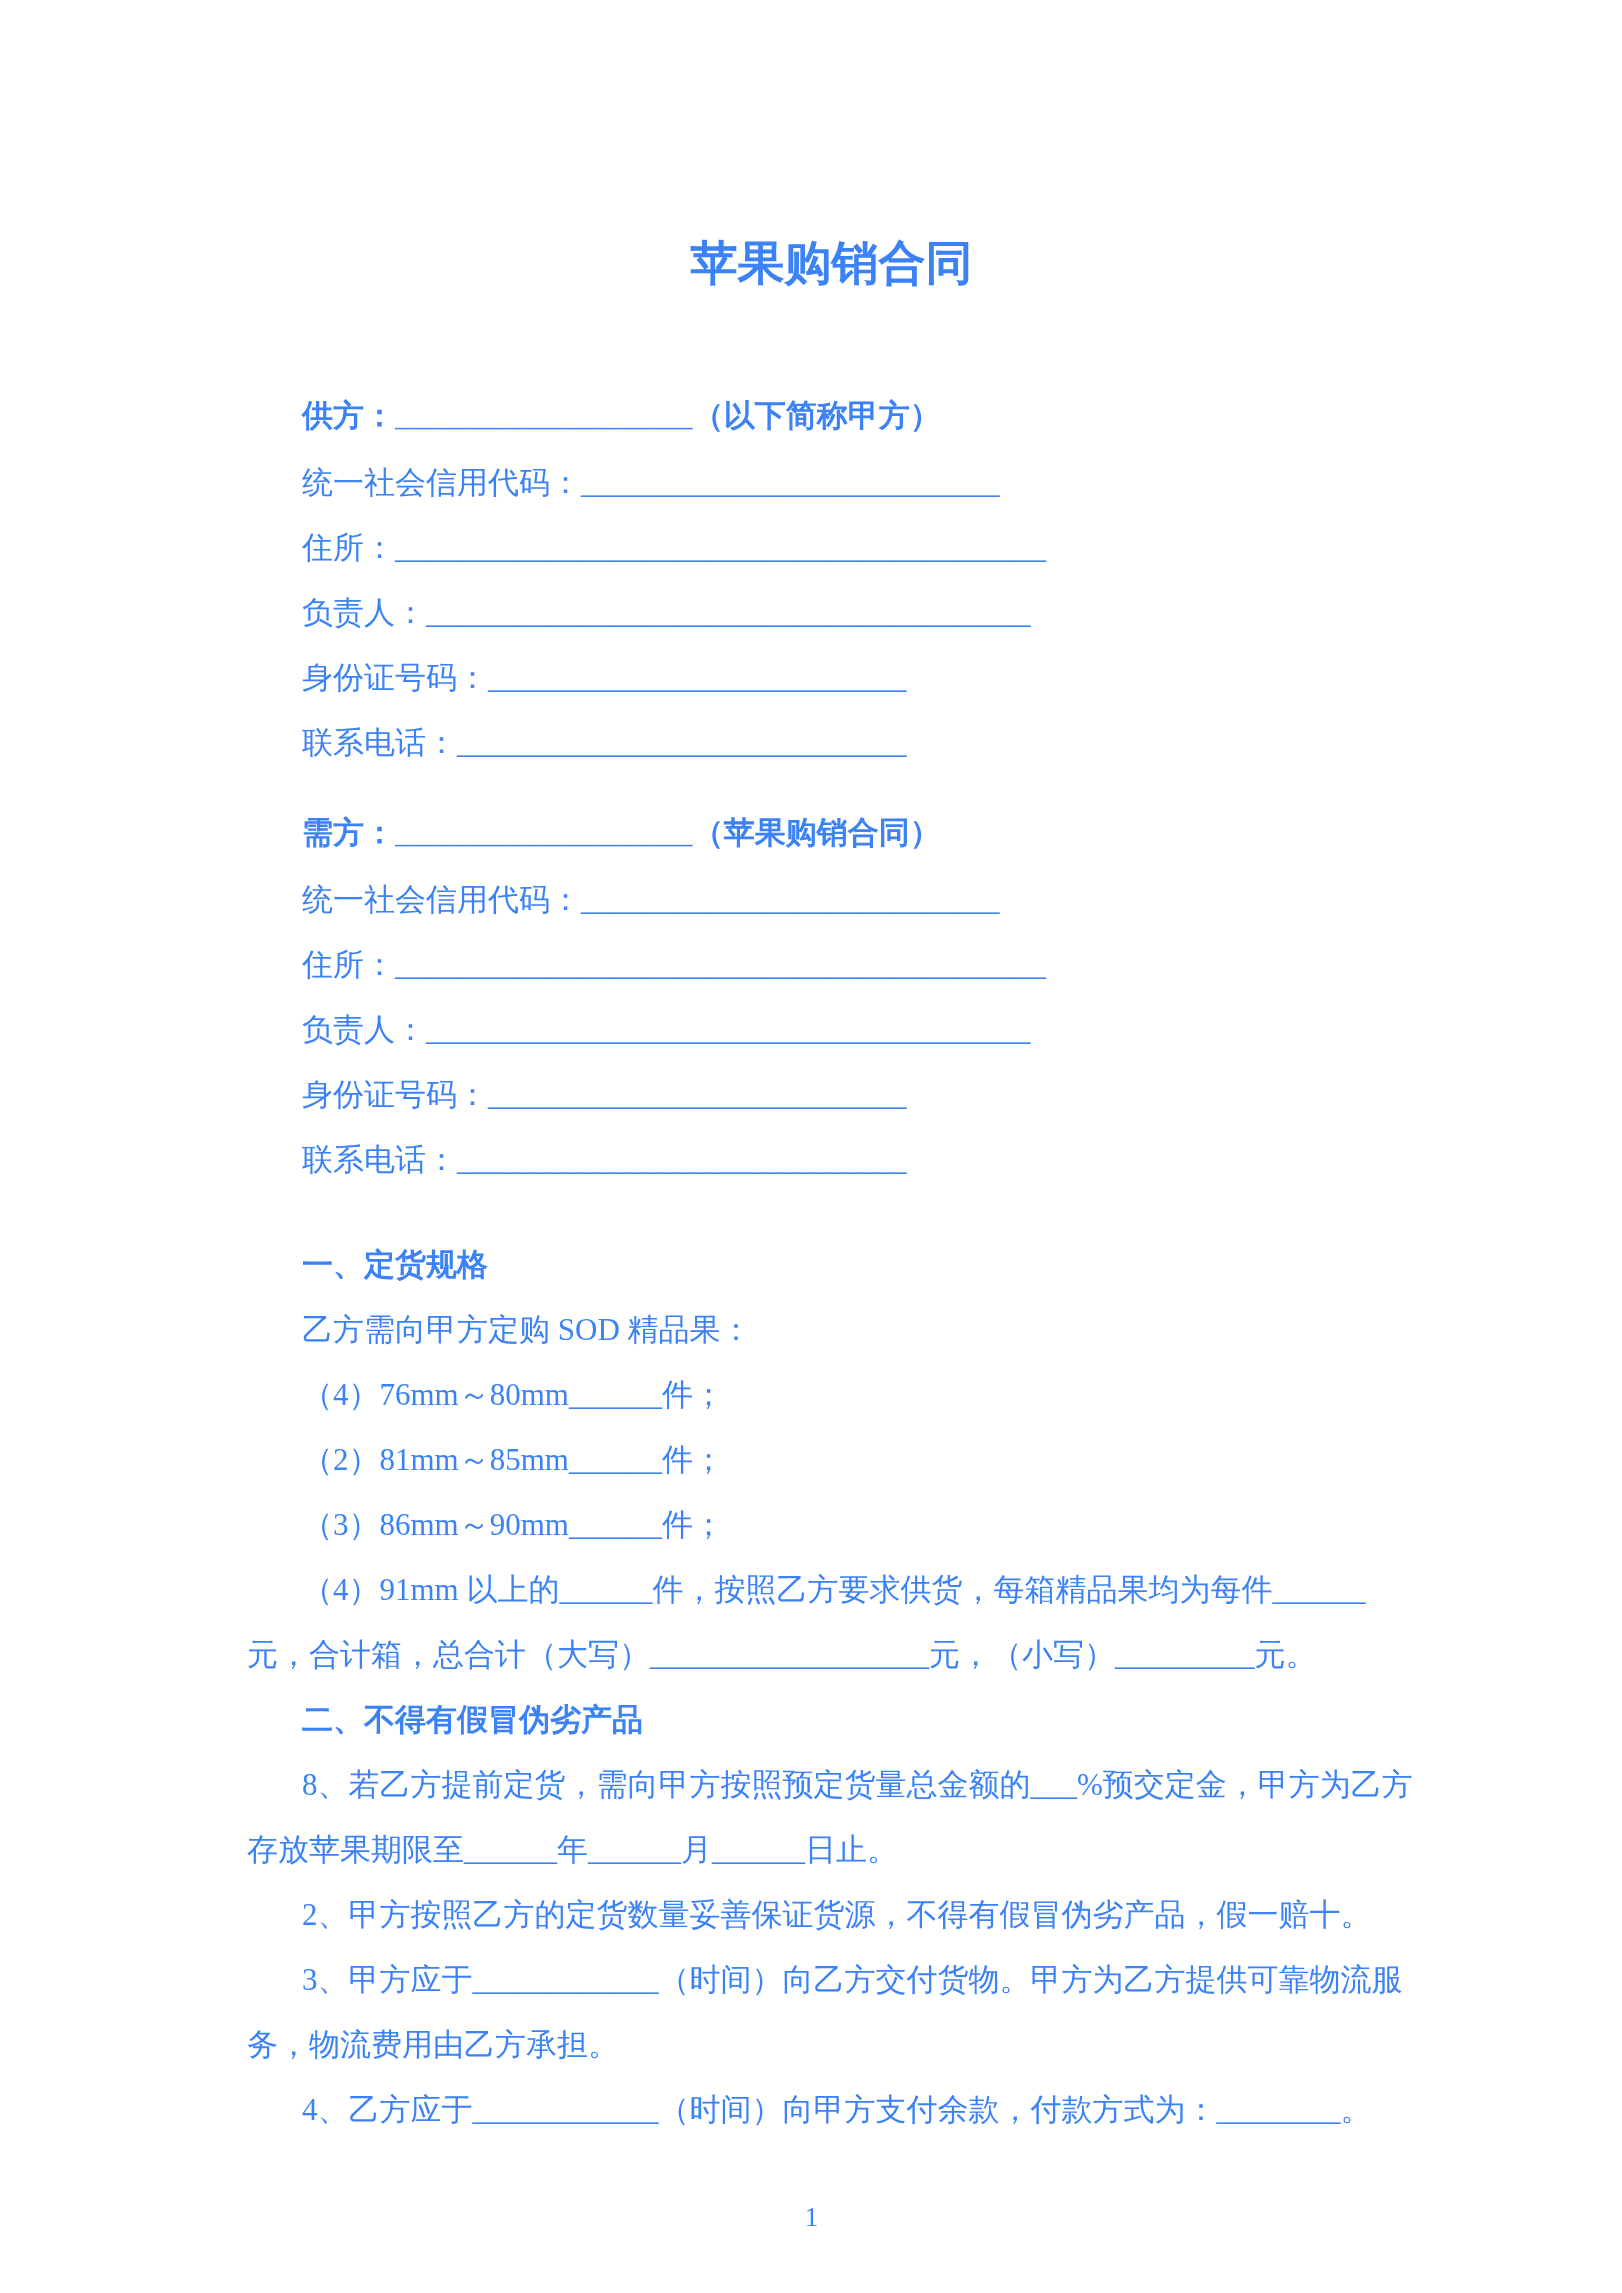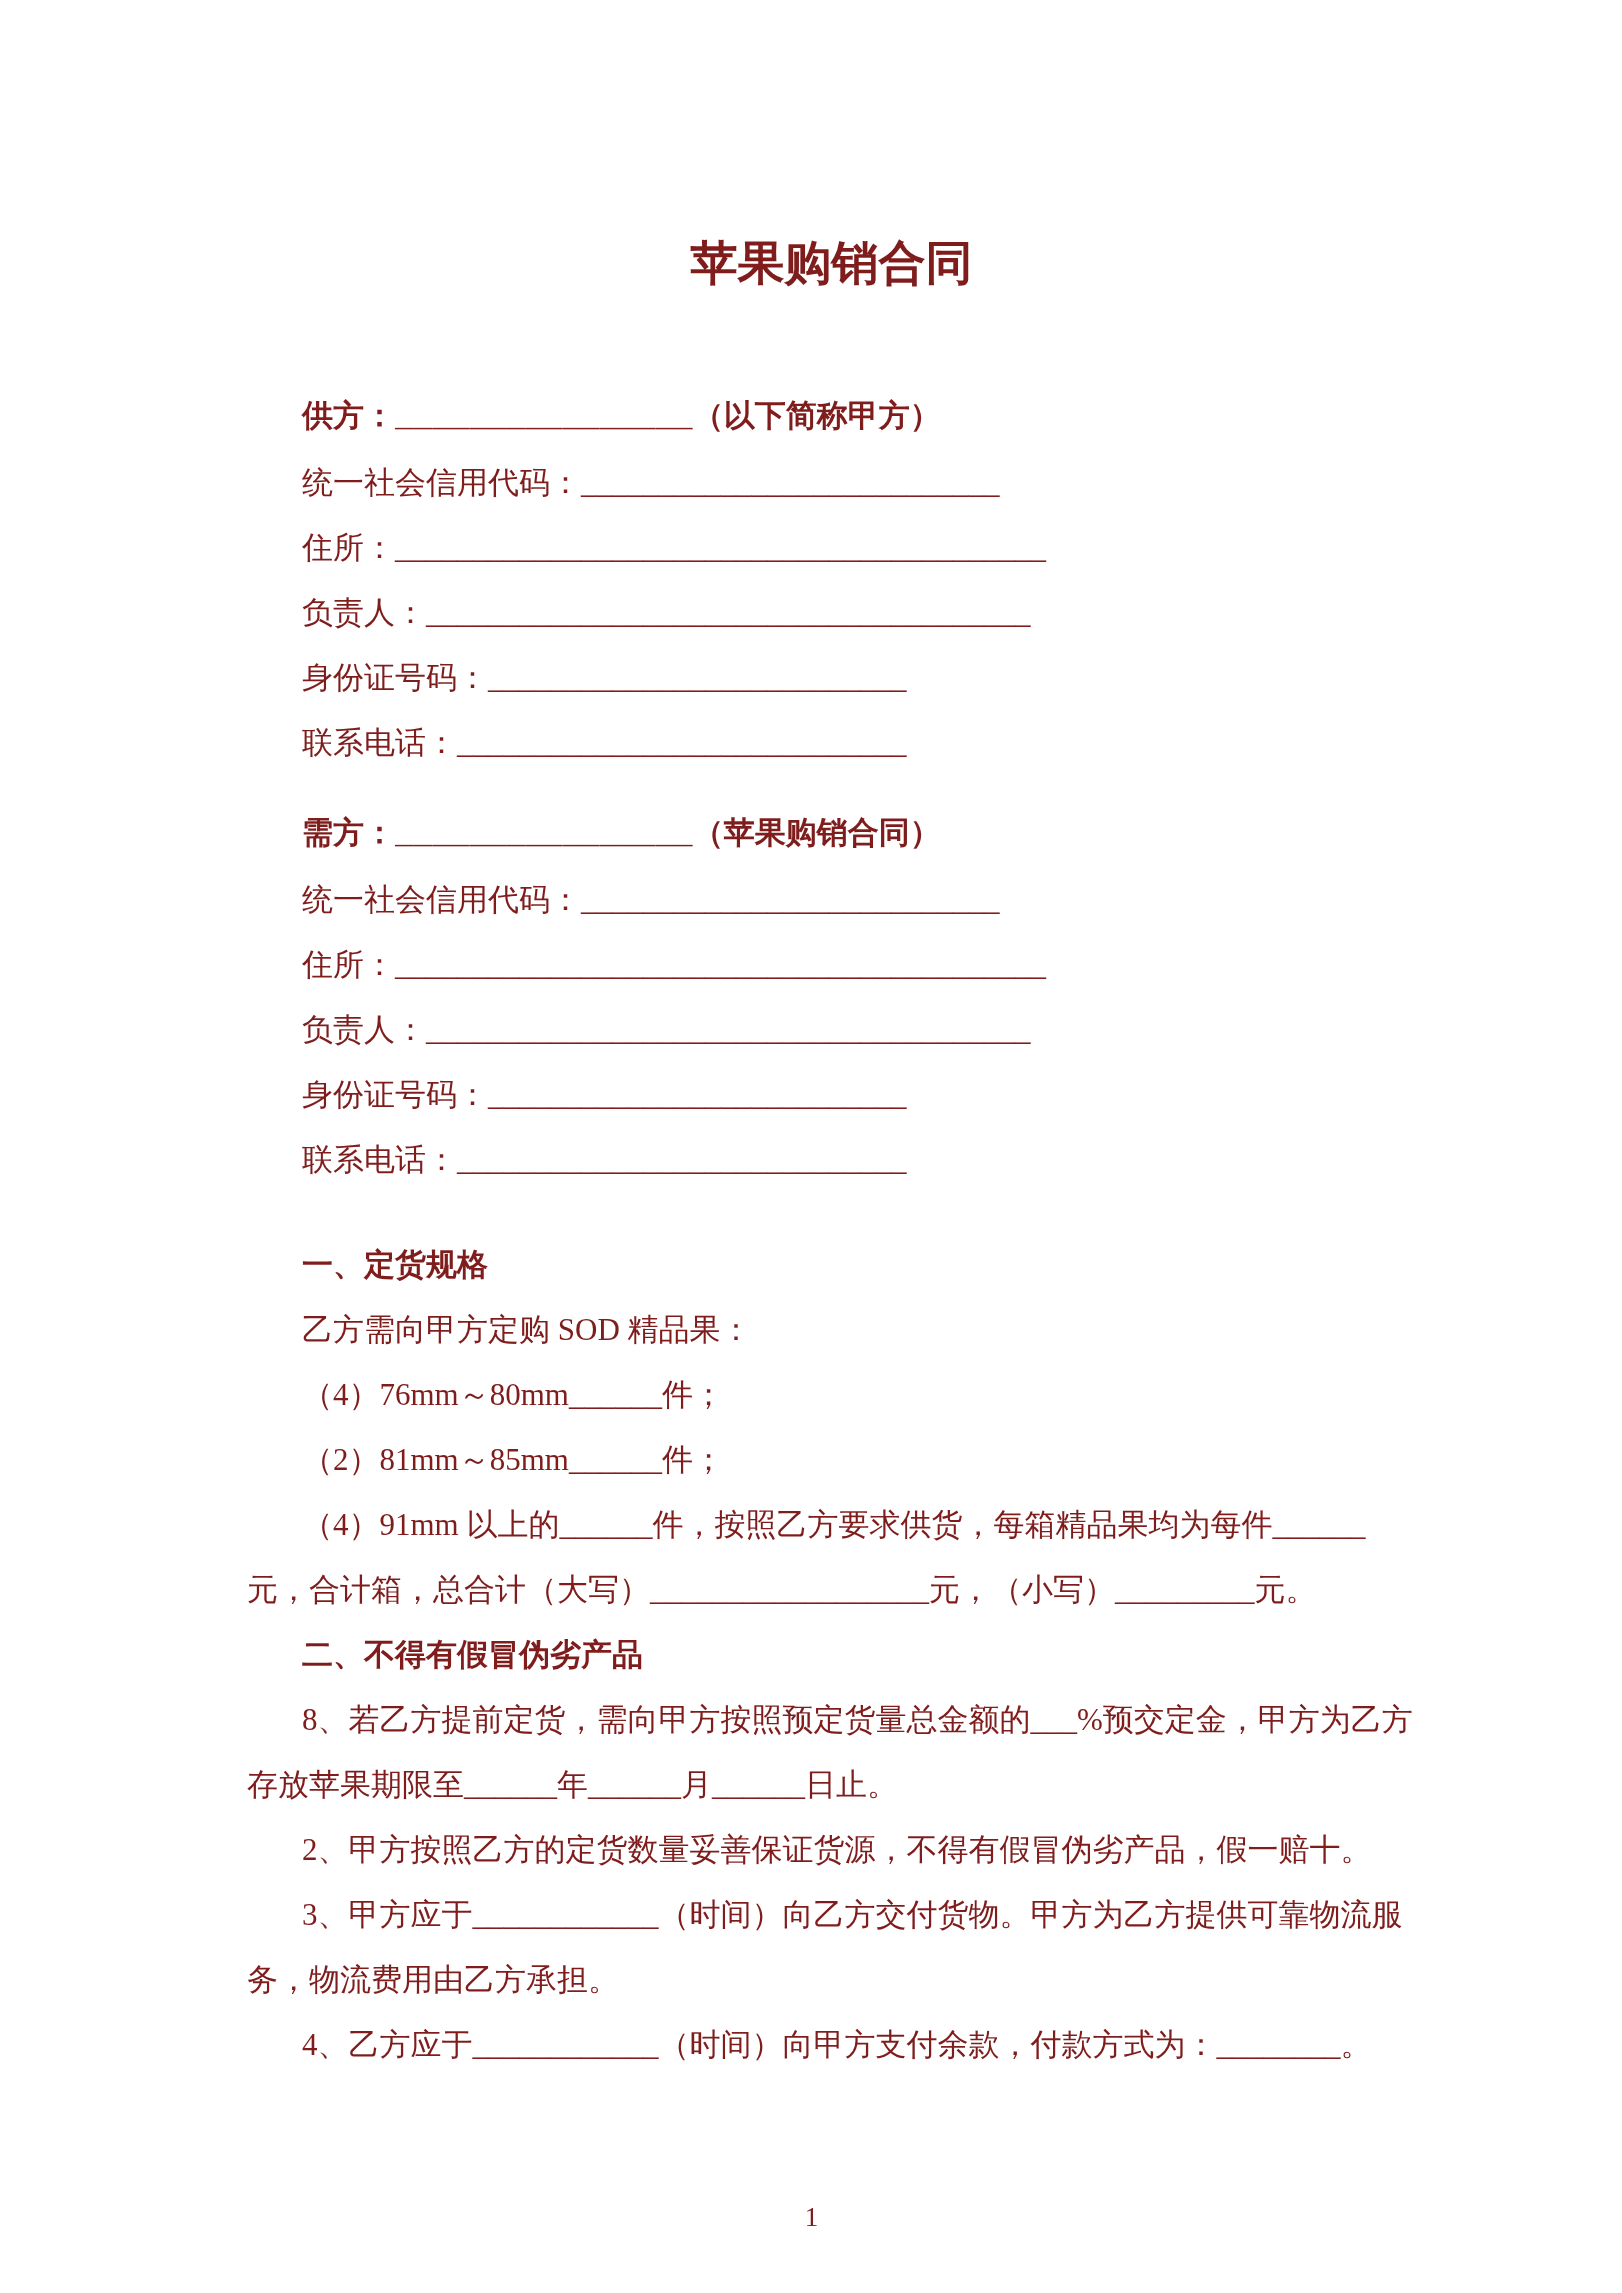--- a/index.html
+++ b/index.html
@@ -6,21 +6,21 @@
     margin: 0;
     padding: 0;
     background: #ffffff;
   }
   .page {
     position: relative;
     width: 1623px;
     height: 2294px;
     margin: 0 auto;
     background: #ffffff;
-    color: #7f1d1d;
+    color: #3b82f6;
     font-family: "Liberation Serif", "DejaVu Serif", serif;
     font-size: 31px;
     line-height: 65px;
     box-sizing: border-box;
     padding: 229px 207px 0 247px;
     overflow: hidden;
   }
   .title {
     font-size: 47px;
     font-weight: bold;
@@ -81,20 +81,21 @@
     <p>负责人：_______________________________________</p>
     <p>身份证号码：___________________________</p>
     <p>联系电话：_____________________________</p>
   </section>
 
   <section class="section">
     <p class="section-heading">一、定货规格</p>
     <p>乙方需向甲方定购 SOD 精品果：</p>
     <p>（4）76mm～80mm______件；</p>
     <p>（2）81mm～85mm______件；</p>
+    <p>（3）86mm～90mm______件；</p>
     <p>（4）91mm 以上的______件，按照乙方要求供货，每箱精品果均为每件______元，合计箱，总合计（大写）__________________元，（小写）_________元。</p>
   </section>
 
   <section>
     <p class="section-heading">二、不得有假冒伪劣产品</p>
     <p>8、若乙方提前定货，需向甲方按照预定货量总金额的___%预交定金，甲方为乙方存放苹果期限至______年______月______日止。</p>
     <p>2、甲方按照乙方的定货数量妥善保证货源，不得有假冒伪劣产品，假一赔十。</p>
     <p>3、甲方应于____________（时间）向乙方交付货物。甲方为乙方提供可靠物流服务，物流费用由乙方承担。</p>
     <p>4、乙方应于____________（时间）向甲方支付余款，付款方式为：________。</p>
   </section>

